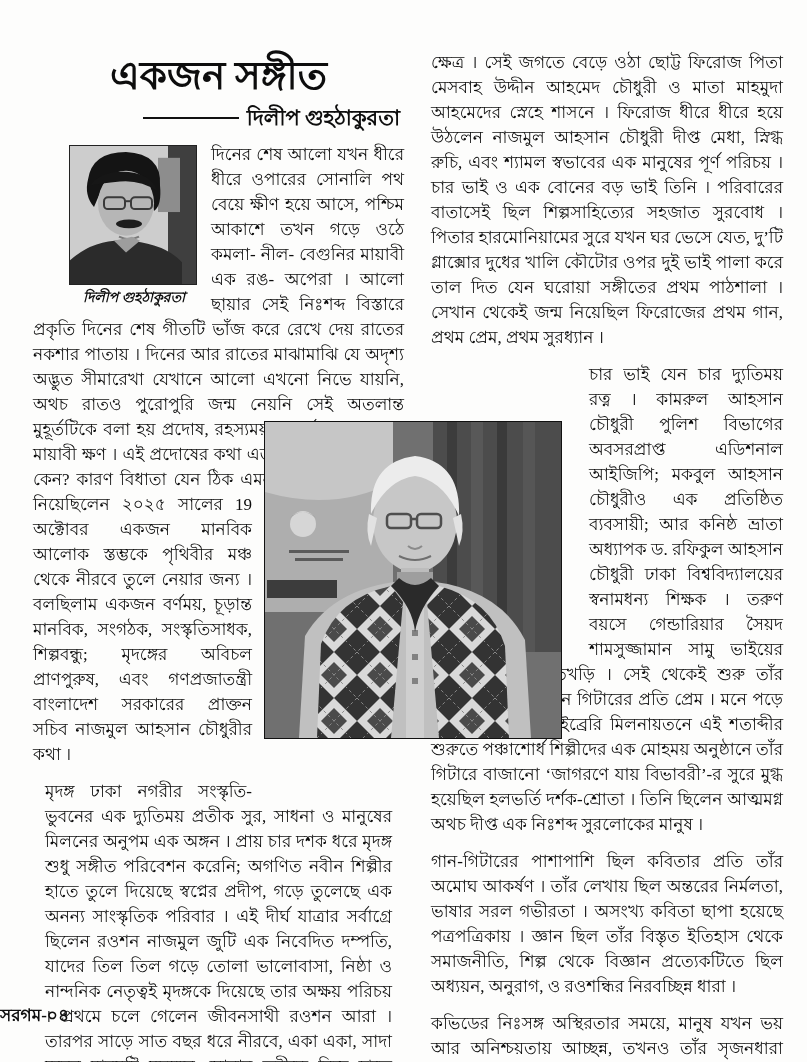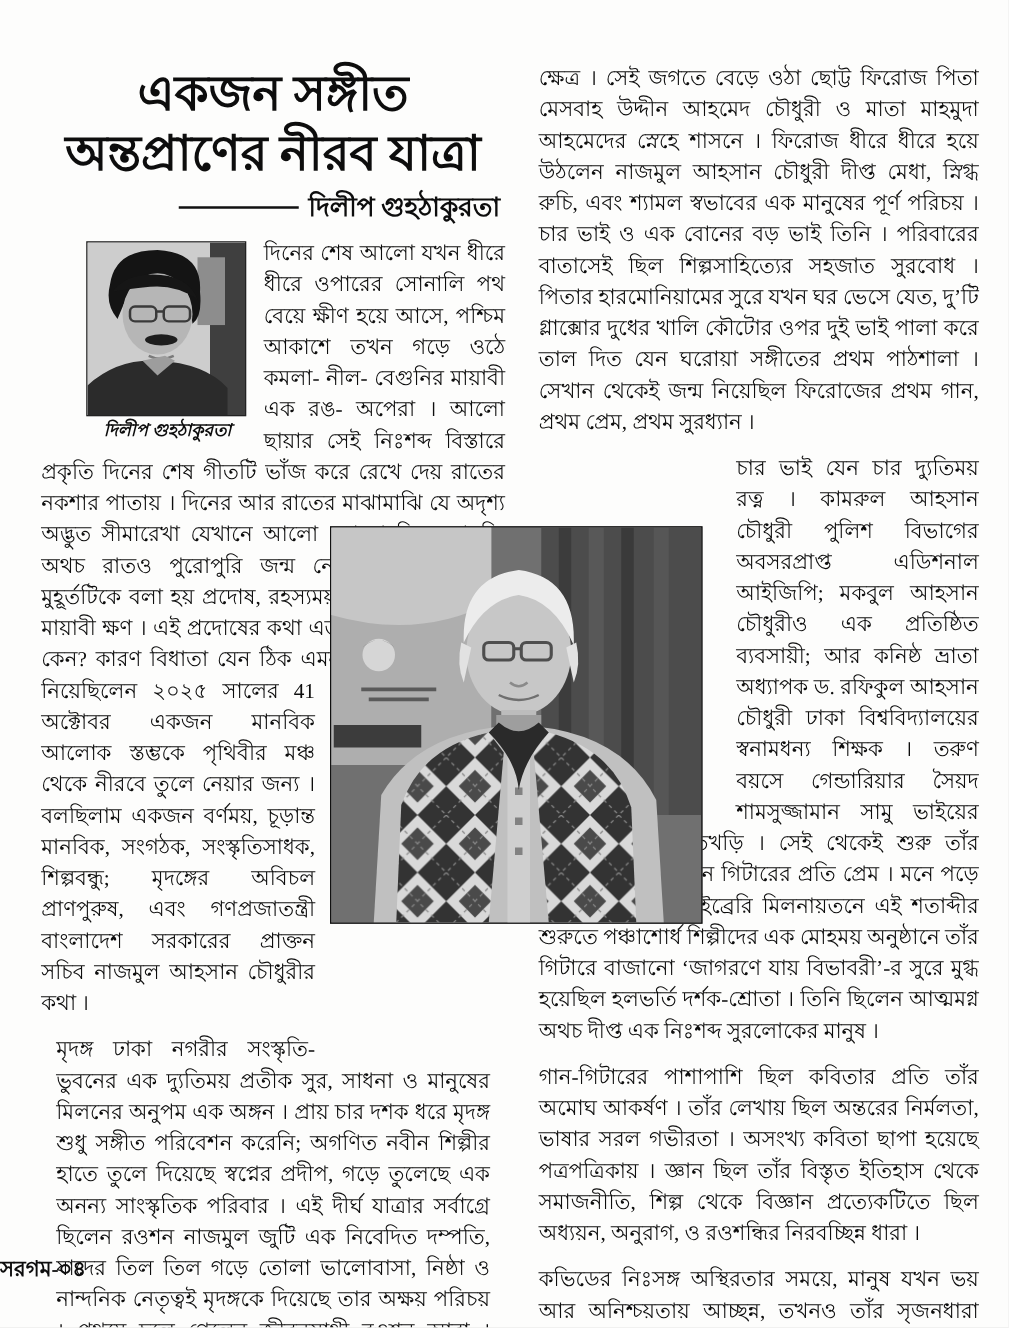--- a/index.html
+++ b/index.html
@@ -100,21 +100,21 @@
     font-size:17px;
   }
 </style>
 </head>
 <body>
 
 <div class="page">
 
   <div class="col col-left">
     <h1 class="title"><span>একজন সঙ্গীত</span><br>
-      <span>অন্তপ্রাণের নীরব যাত্রা</span></h1>
+      </h1>
 
     <div class="author-row">
       <span class="author-rule"></span>
       <span class="author-name">দিলীপ গুহঠাকুরতা</span>
     </div>
 
     <div class="body">
       <p>
         </p><figure class="author-photo">
           <div class="photo-frame">
@@ -131,21 +131,21 @@
               <ellipse cx="59" cy="79" rx="13" ry="4.5" fill="#1d1d1d"></ellipse>
               <path d="M49,92 Q59,97 69,92" fill="none" stroke="#7a7a7a" stroke-width="2"></path>
               <path d="M0,140 L0,116 Q24,94 56,96 Q94,98 112,118 L112,140 Z" fill="#2b2b2b"></path>
               <path d="M44,96 L56,108 L70,96 L62,92 Z" fill="#9d9d9d"></path>
             </svg>
           </div>
           <figcaption>দিলীপ গুহঠাকুরতা</figcaption>
         </figure>
         <span>দিনের শেষ আলো যখন ধীরে ধীরে ওপারের সোনালি পথ বেয়ে ক্ষীণ হয়ে আসে, পশ্চিম আকাশে তখন গড়ে ওঠে কমলা- নীল- বেগুনির মায়াবী এক রঙ- অপেরা । আলো ছায়ার সেই নিঃশব্দ বিস্তারে প্রকৃতি দিনের শেষ গীতটি ভাঁজ করে রেখে দেয় রাতের নকশার পাতায় । দিনের আর রাতের মাঝামাঝি যে অদৃশ্য অদ্ভুত সীমারেখা যেখানে আলো এখনো নিভে যায়নি, অথচ রাতও পুরোপুরি জন্ম নেয়নি সেই অতলান্ত মুহূর্তটিকে বলা হয় প্রদোষ, রহস্যময়, অপূর্ব, সুরভরা এক মায়াবী ক্ষণ । এই প্রদোষের কথা এত গভীরভাবে বললাম কেন? কারণ বিধাতা যেন ঠিক এমনই এক ক্ষণকে বেছে</span>
         <span class="wrap-spacer-right"></span>
-        <span>নিয়েছিলেন ২০২৫ সালের 41 অক্টোবর একজন মানবিক আলোক স্তম্ভকে পৃথিবীর মঞ্চ থেকে নীরবে তুলে নেয়ার জন্য । বলছিলাম একজন বর্ণময়, চূড়ান্ত মানবিক, সংগঠক, সংস্কৃতিসাধক, শিল্পবন্ধু; মৃদঙ্গের অবিচল প্রাণপুরুষ, এবং গণপ্রজাতন্ত্রী বাংলাদেশ সরকারের প্রাক্তন সচিব নাজমুল আহসান চৌধুরীর কথা ।</span>
+        <span>নিয়েছিলেন ২০২৫ সালের 19 অক্টোবর একজন মানবিক আলোক স্তম্ভকে পৃথিবীর মঞ্চ থেকে নীরবে তুলে নেয়ার জন্য । বলছিলাম একজন বর্ণময়, চূড়ান্ত মানবিক, সংগঠক, সংস্কৃতিসাধক, শিল্পবন্ধু; মৃদঙ্গের অবিচল প্রাণপুরুষ, এবং গণপ্রজাতন্ত্রী বাংলাদেশ সরকারের প্রাক্তন সচিব নাজমুল আহসান চৌধুরীর কথা ।</span>
       <p></p>
       <p>মৃদঙ্গ ঢাকা নগরীর সংস্কৃতি-ভুবনের এক দ্যুতিময় প্রতীক সুর, সাধনা ও মানুষের মিলনের অনুপম এক অঙ্গন । প্রায় চার দশক ধরে মৃদঙ্গ শুধু সঙ্গীত পরিবেশন করেনি; অগণিত নবীন শিল্পীর হাতে তুলে দিয়েছে স্বপ্নের প্রদীপ, গড়ে তুলেছে এক অনন্য সাংস্কৃতিক পরিবার । এই দীর্ঘ যাত্রার সর্বাগ্রে ছিলেন রওশন নাজমুল জুটি এক নিবেদিত দম্পতি, যাদের তিল তিল গড়ে তোলা ভালোবাসা, নিষ্ঠা ও নান্দনিক নেতৃত্বই মৃদঙ্গকে দিয়েছে তার অক্ষয় পরিচয় । প্রথমে চলে গেলেন জীবনসাথী রওশন আরা । তারপর সাড়ে সাত বছর ধরে নীরবে, একা একা, সাদা মনের মানুষটি মৃদঙ্গের সোনার তরীকে নিজ হাতে টিকিয়ে রাখলেন । তাঁর মতো একজন শিল্প অনুরাগীর বিদায়ের মুহূর্তও তাই প্রদোষের মতোই আলো- অন্ধকারের সীমানায় দাঁড়িয়ে নিঃশব্দে ঘোষণা করে এক গভীর অভাবের গান । বাংলার ৭৮ বছরের দীপ্ত এক জীবনকে পিছনে রেখে তিনি যাত্রা করলেন নীরবতার অনন্ত পথে ।</p>
       
     </div>
   </div>
 
   <div class="col col-right">
     <div class="body">
       <p>ক্ষেত্র । সেই জগতে বেড়ে ওঠা ছোট্ট ফিরোজ পিতা মেসবাহ উদ্দীন আহমেদ চৌধুরী ও মাতা মাহমুদা আহমেদের স্নেহে শাসনে । ফিরোজ ধীরে ধীরে হয়ে উঠলেন নাজমুল আহসান চৌধুরী দীপ্ত মেধা, স্নিগ্ধ রুচি, এবং শ্যামল স্বভাবের এক মানুষের পূর্ণ পরিচয় । চার ভাই ও এক বোনের বড় ভাই তিনি । পরিবারের বাতাসেই ছিল শিল্পসাহিত্যের সহজাত সুরবোধ । পিতার হারমোনিয়ামের সুরে যখন ঘর ভেসে যেত, দু’টি গ্লাক্সোর দুধের খালি কৌটোর ওপর দুই ভাই পালা করে তাল দিত যেন ঘরোয়া সঙ্গীতের প্রথম পাঠশালা । সেখান থেকেই জন্ম নিয়েছিল ফিরোজের প্রথম গান, প্রথম প্রেম, প্রথম সুরধ্যান ।</p>
       <p>

